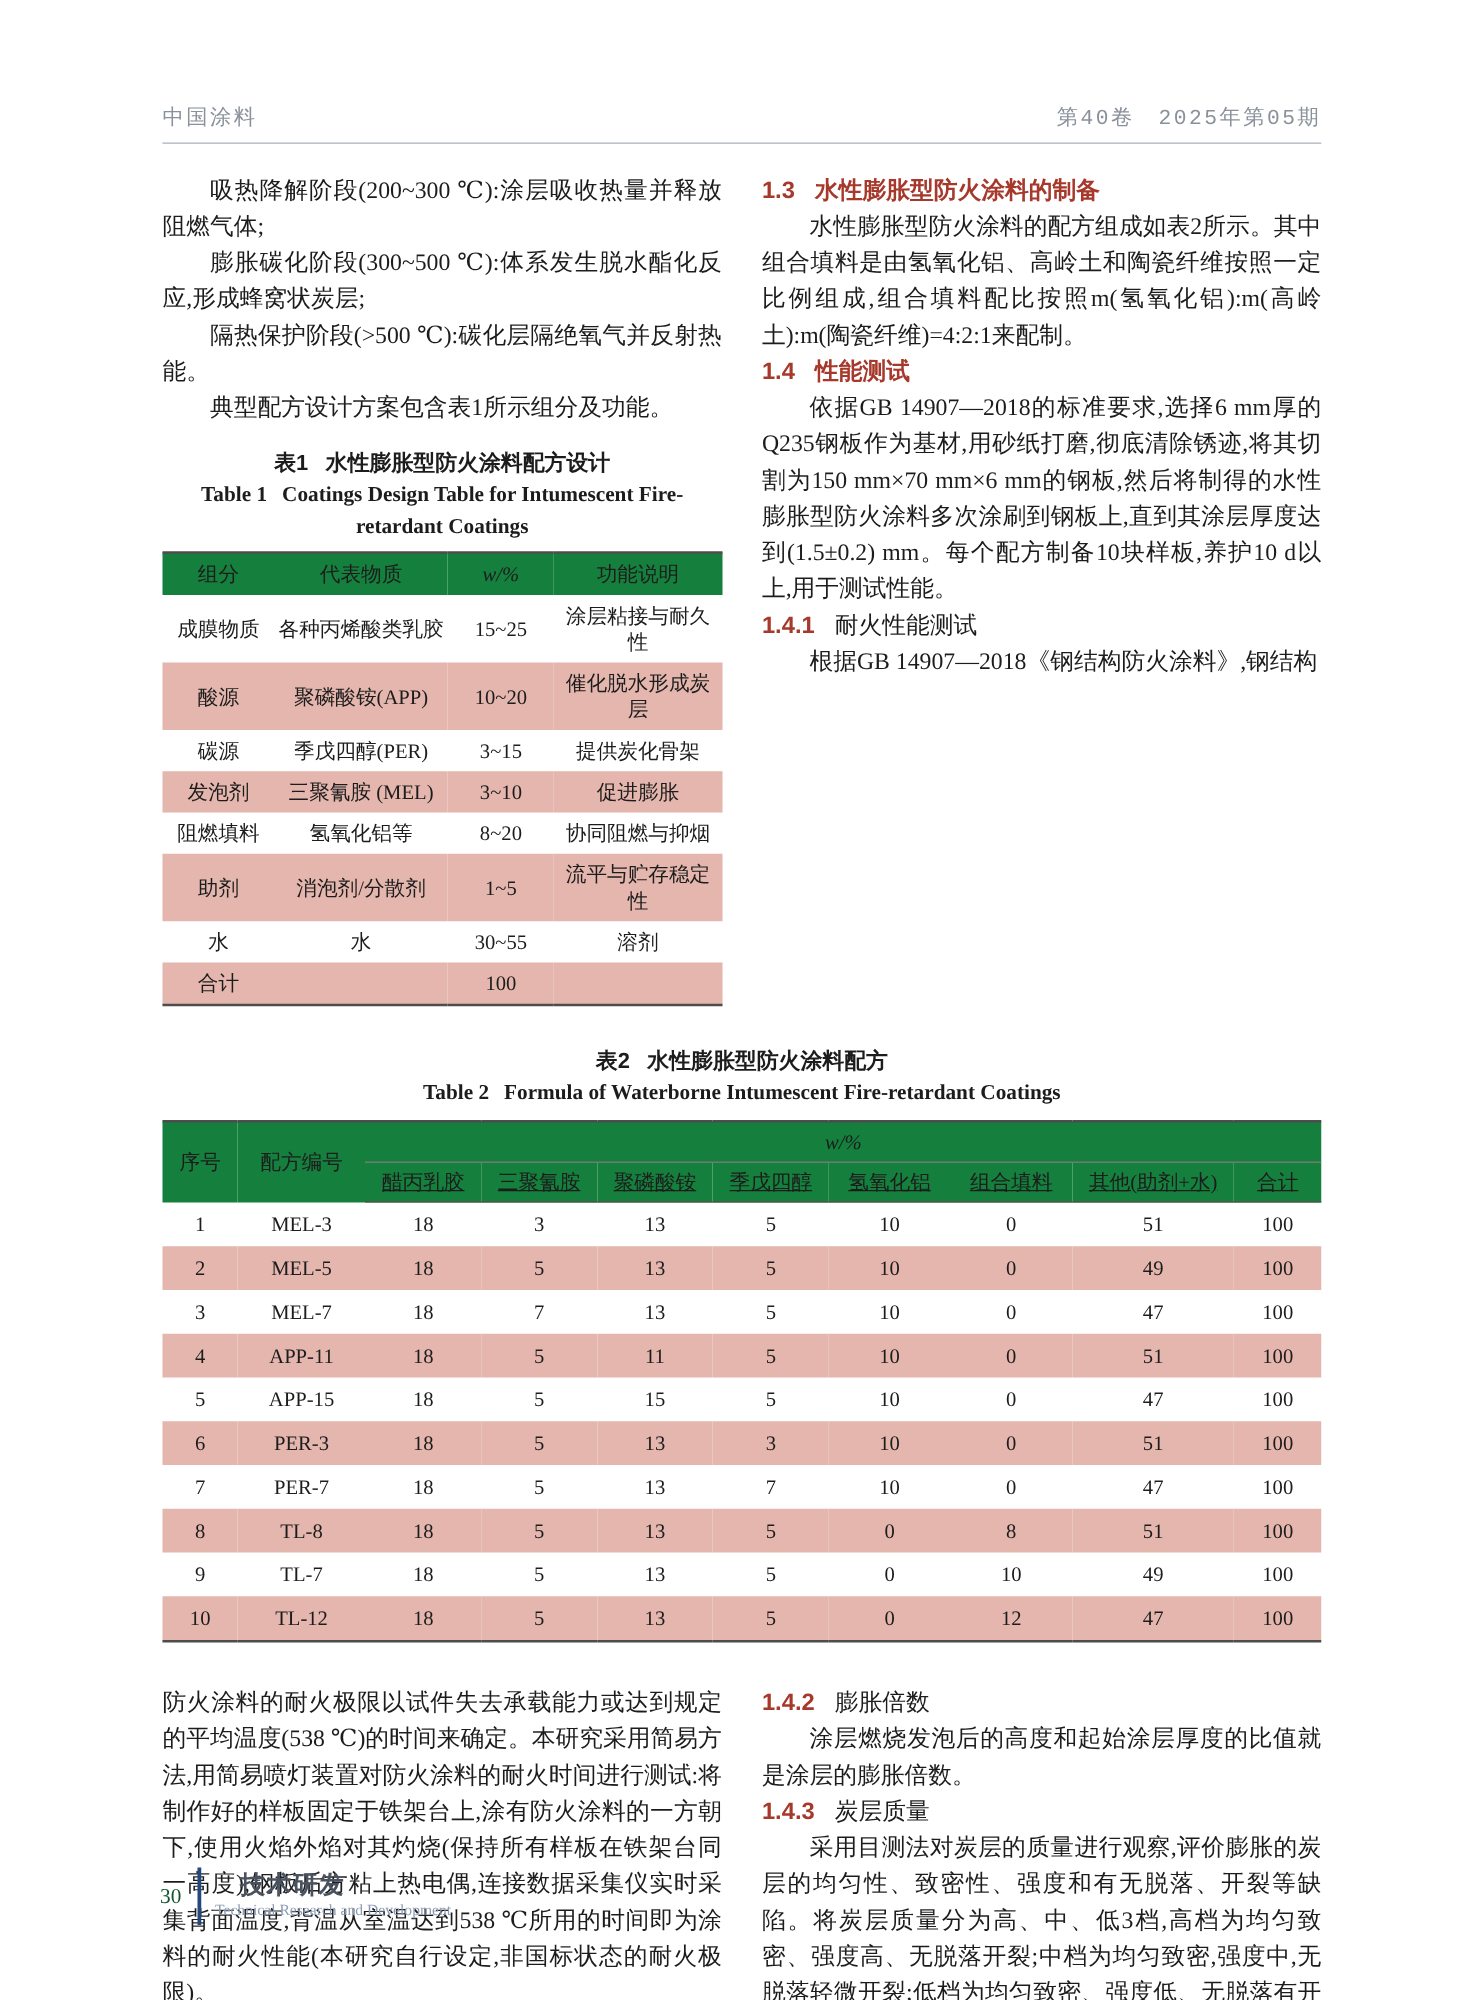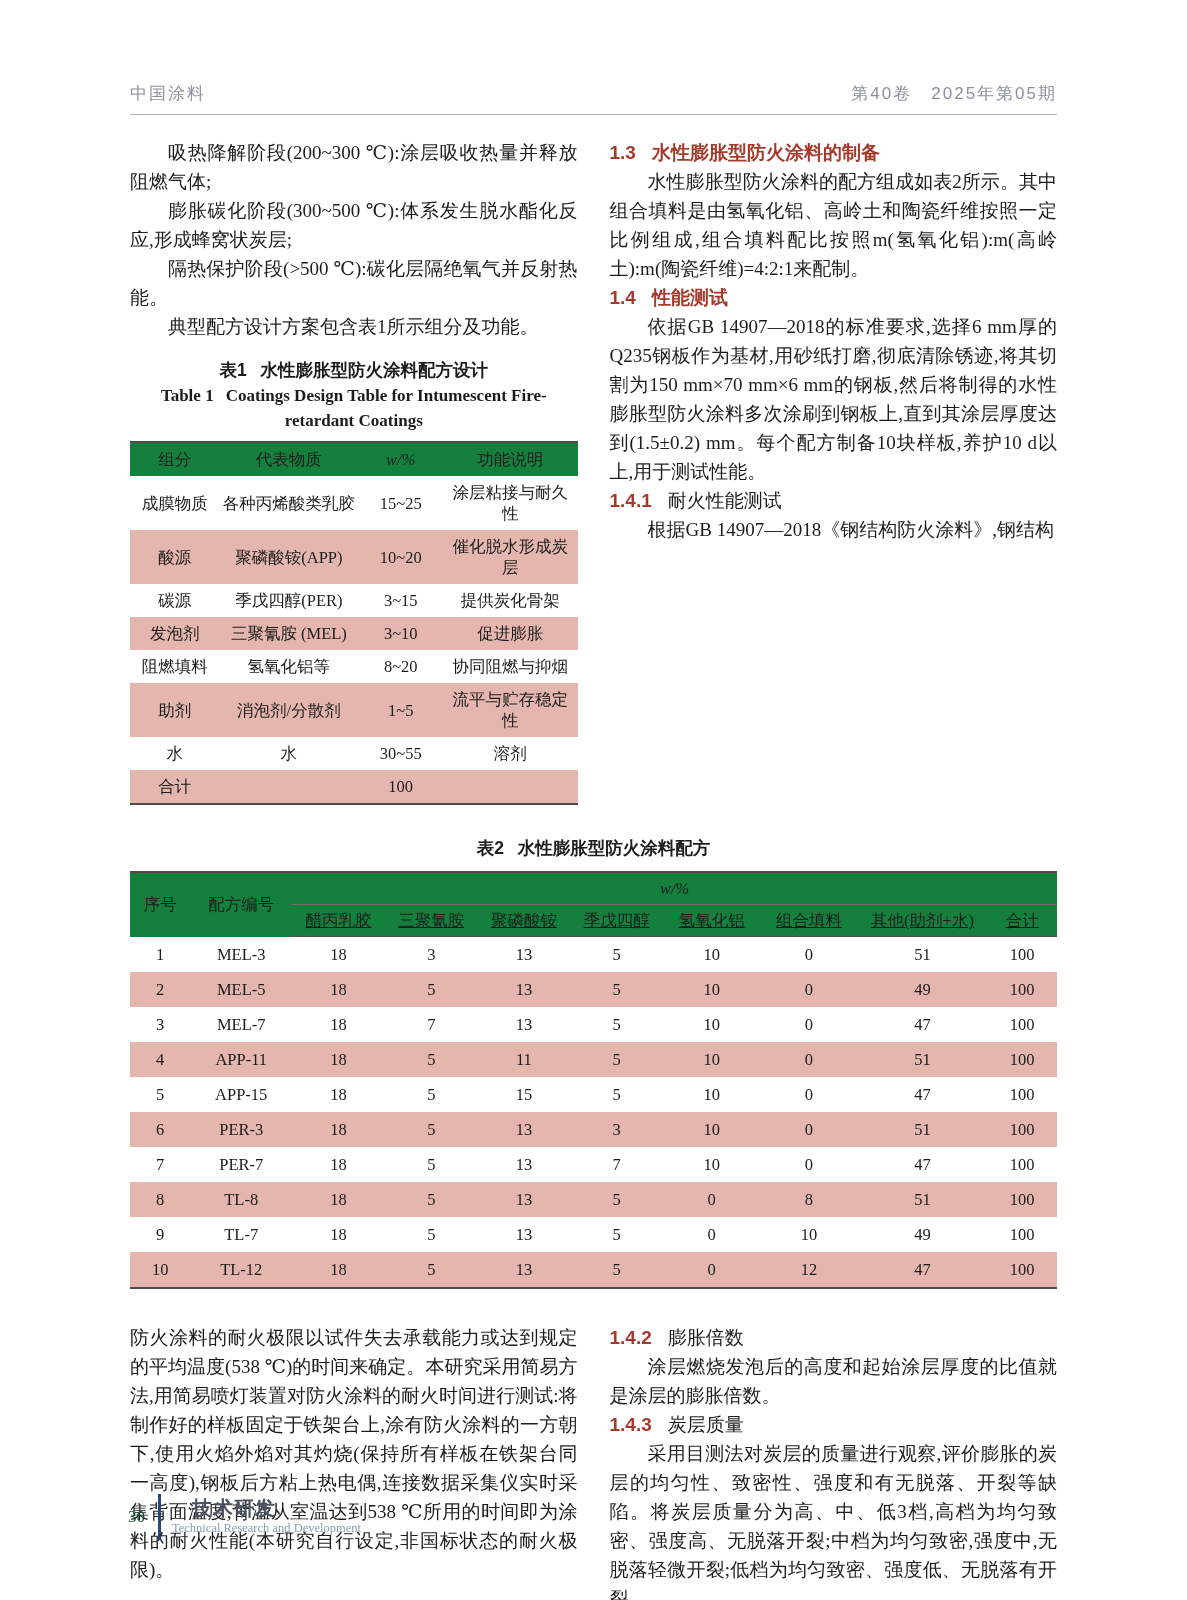--- a/index.html
+++ b/index.html
@@ -6,21 +6,21 @@
   body{
     width:1187px;height:1600px;background:#ffffff;
     font-family:"Liberation Serif","DejaVu Serif",serif;
     color:#1c1c1c;position:relative;overflow:hidden;
   }
   .page{position:absolute;inset:0;}
   
   .page-header{
     position:absolute;top:82px;left:130px;width:927px;
     display:flex;justify-content:space-between;align-items:flex-end;
-    font-family:Liberation Sans, sans-serif;
+    font-family:Liberation Mono, monospace;
     font-size:17px;color:#8a919b;letter-spacing:2px;
     padding-bottom:9px;border-bottom:1px solid #a9b0ba;
   }
   
   .content{position:absolute;top:138px;left:130px;width:927px;}
   .cols{display:flex;gap:32px;}
   .col{flex:1;min-width:0;font-size:19px;line-height:29px;text-align:justify;}
   p.body-para{margin:0;text-indent:2em;}
   p.no-indent{margin:0;text-indent:0;}
   
@@ -174,20 +174,23 @@
         <h4 class="subsec-h">
           <span class="num">1.4.1</span><span>耐火性能测试</span>
         </h4>
         <p class="body-para">根据GB 14907—2018《钢结构防火涂料》,钢结构</p>
       </div>
     </div>
 
     <div class="table2-block">
       <div class="tbl-title-zh">
         <span class="lbl">表2</span><span>水性膨胀型防火涂料配方</span>
+      </div>
+      <div class="tbl-title-en">
+        <span class="lbl">Table 2</span><span>Formula of Waterborne Intumescent Fire-retardant Coatings</span>
       </div>
       <table class="data t2">
         <colgroup>
           <col style="width:6.5%">
             <col style="width:11%">
             <col style="width:10%">
             <col style="width:10%">
           <col style="width:10%">
             <col style="width:10%">
             <col style="width:10.5%">

